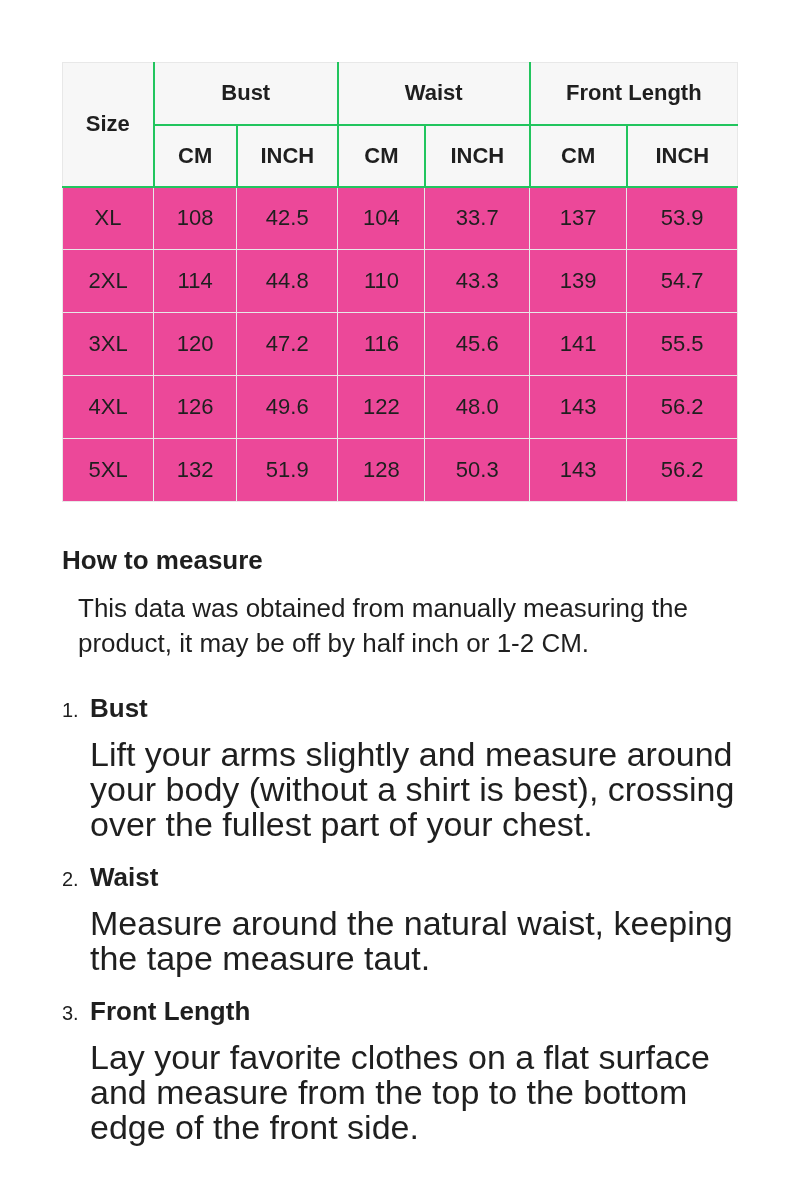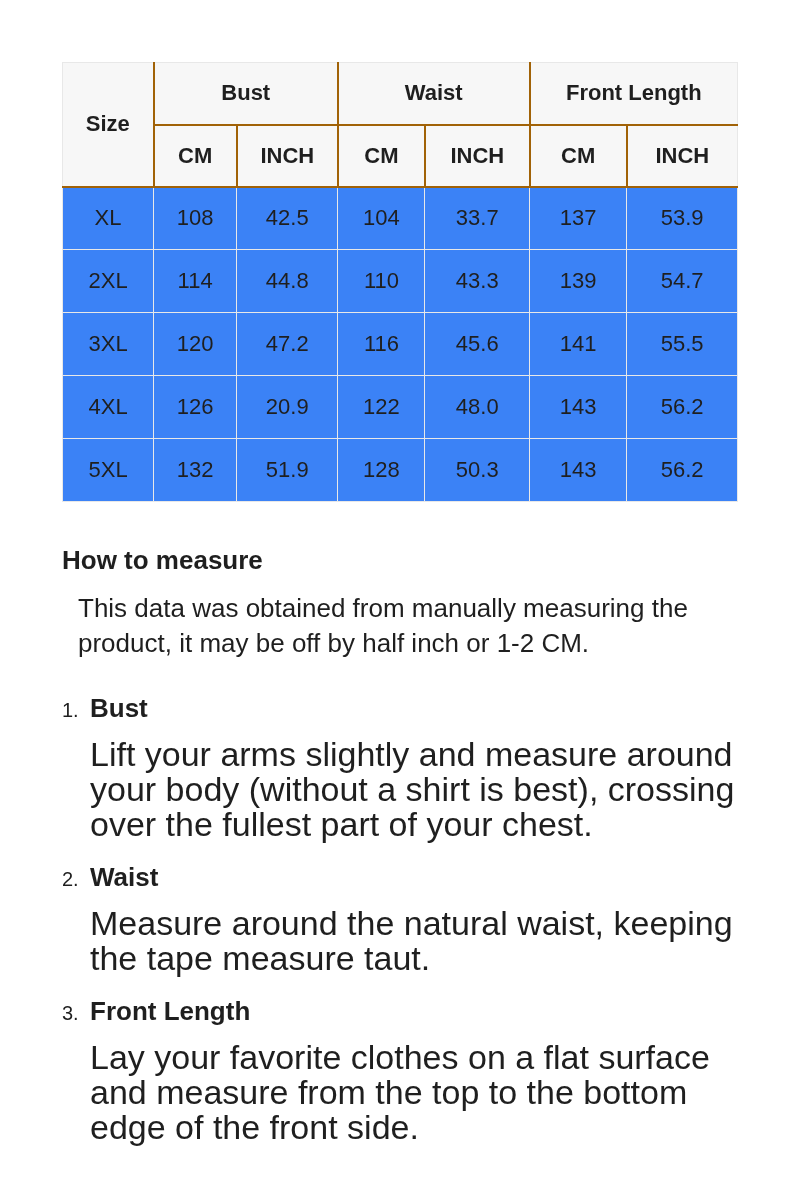--- a/index.html
+++ b/index.html
@@ -29,30 +29,30 @@
   }
   table.size-chart th,
   table.size-chart td{
     padding:0;
     text-align:center;
     vertical-align:middle;
     font-size:22px;
   }
   table.size-chart th{
     background:var(--header-bg);
-    border:2px solid #a16207;
+    border:2px solid #22c55e;
     font-weight:bold;
     height:62px;
   }
   table.size-chart th.bt{border-top:1px solid var(--border);}
   table.size-chart th.bl{border-left:1px solid var(--border);}
   table.size-chart th.br{border-right:1px solid var(--border);}
   table.size-chart td{
     border:1px solid var(--border);
-    background:#3b82f6;
+    background:#ec4899;
     height:63px;
     font-weight:normal;
   }
   col.c-size{width:13.5%;}
   col.c-bcm{width:12.3%;}
   col.c-binch{width:15.0%;}
   col.c-wcm{width:12.9%;}
   col.c-winch{width:15.5%;}
   col.c-fcm{width:14.4%;}
   col.c-finch{width:16.4%;}
@@ -157,21 +157,21 @@
         <td>120</td>
         <td>47.2</td>
         <td>116</td>
         <td>45.6</td>
         <td>141</td>
         <td>55.5</td>
       </tr>
       <tr>
         <td>4XL</td>
         <td>126</td>
-        <td>20.9</td>
+        <td>49.6</td>
         <td>122</td>
         <td>48.0</td>
         <td>143</td>
         <td>56.2</td>
       </tr>
       <tr>
         <td>5XL</td>
         <td>132</td>
         <td>51.9</td>
         <td>128</td>

